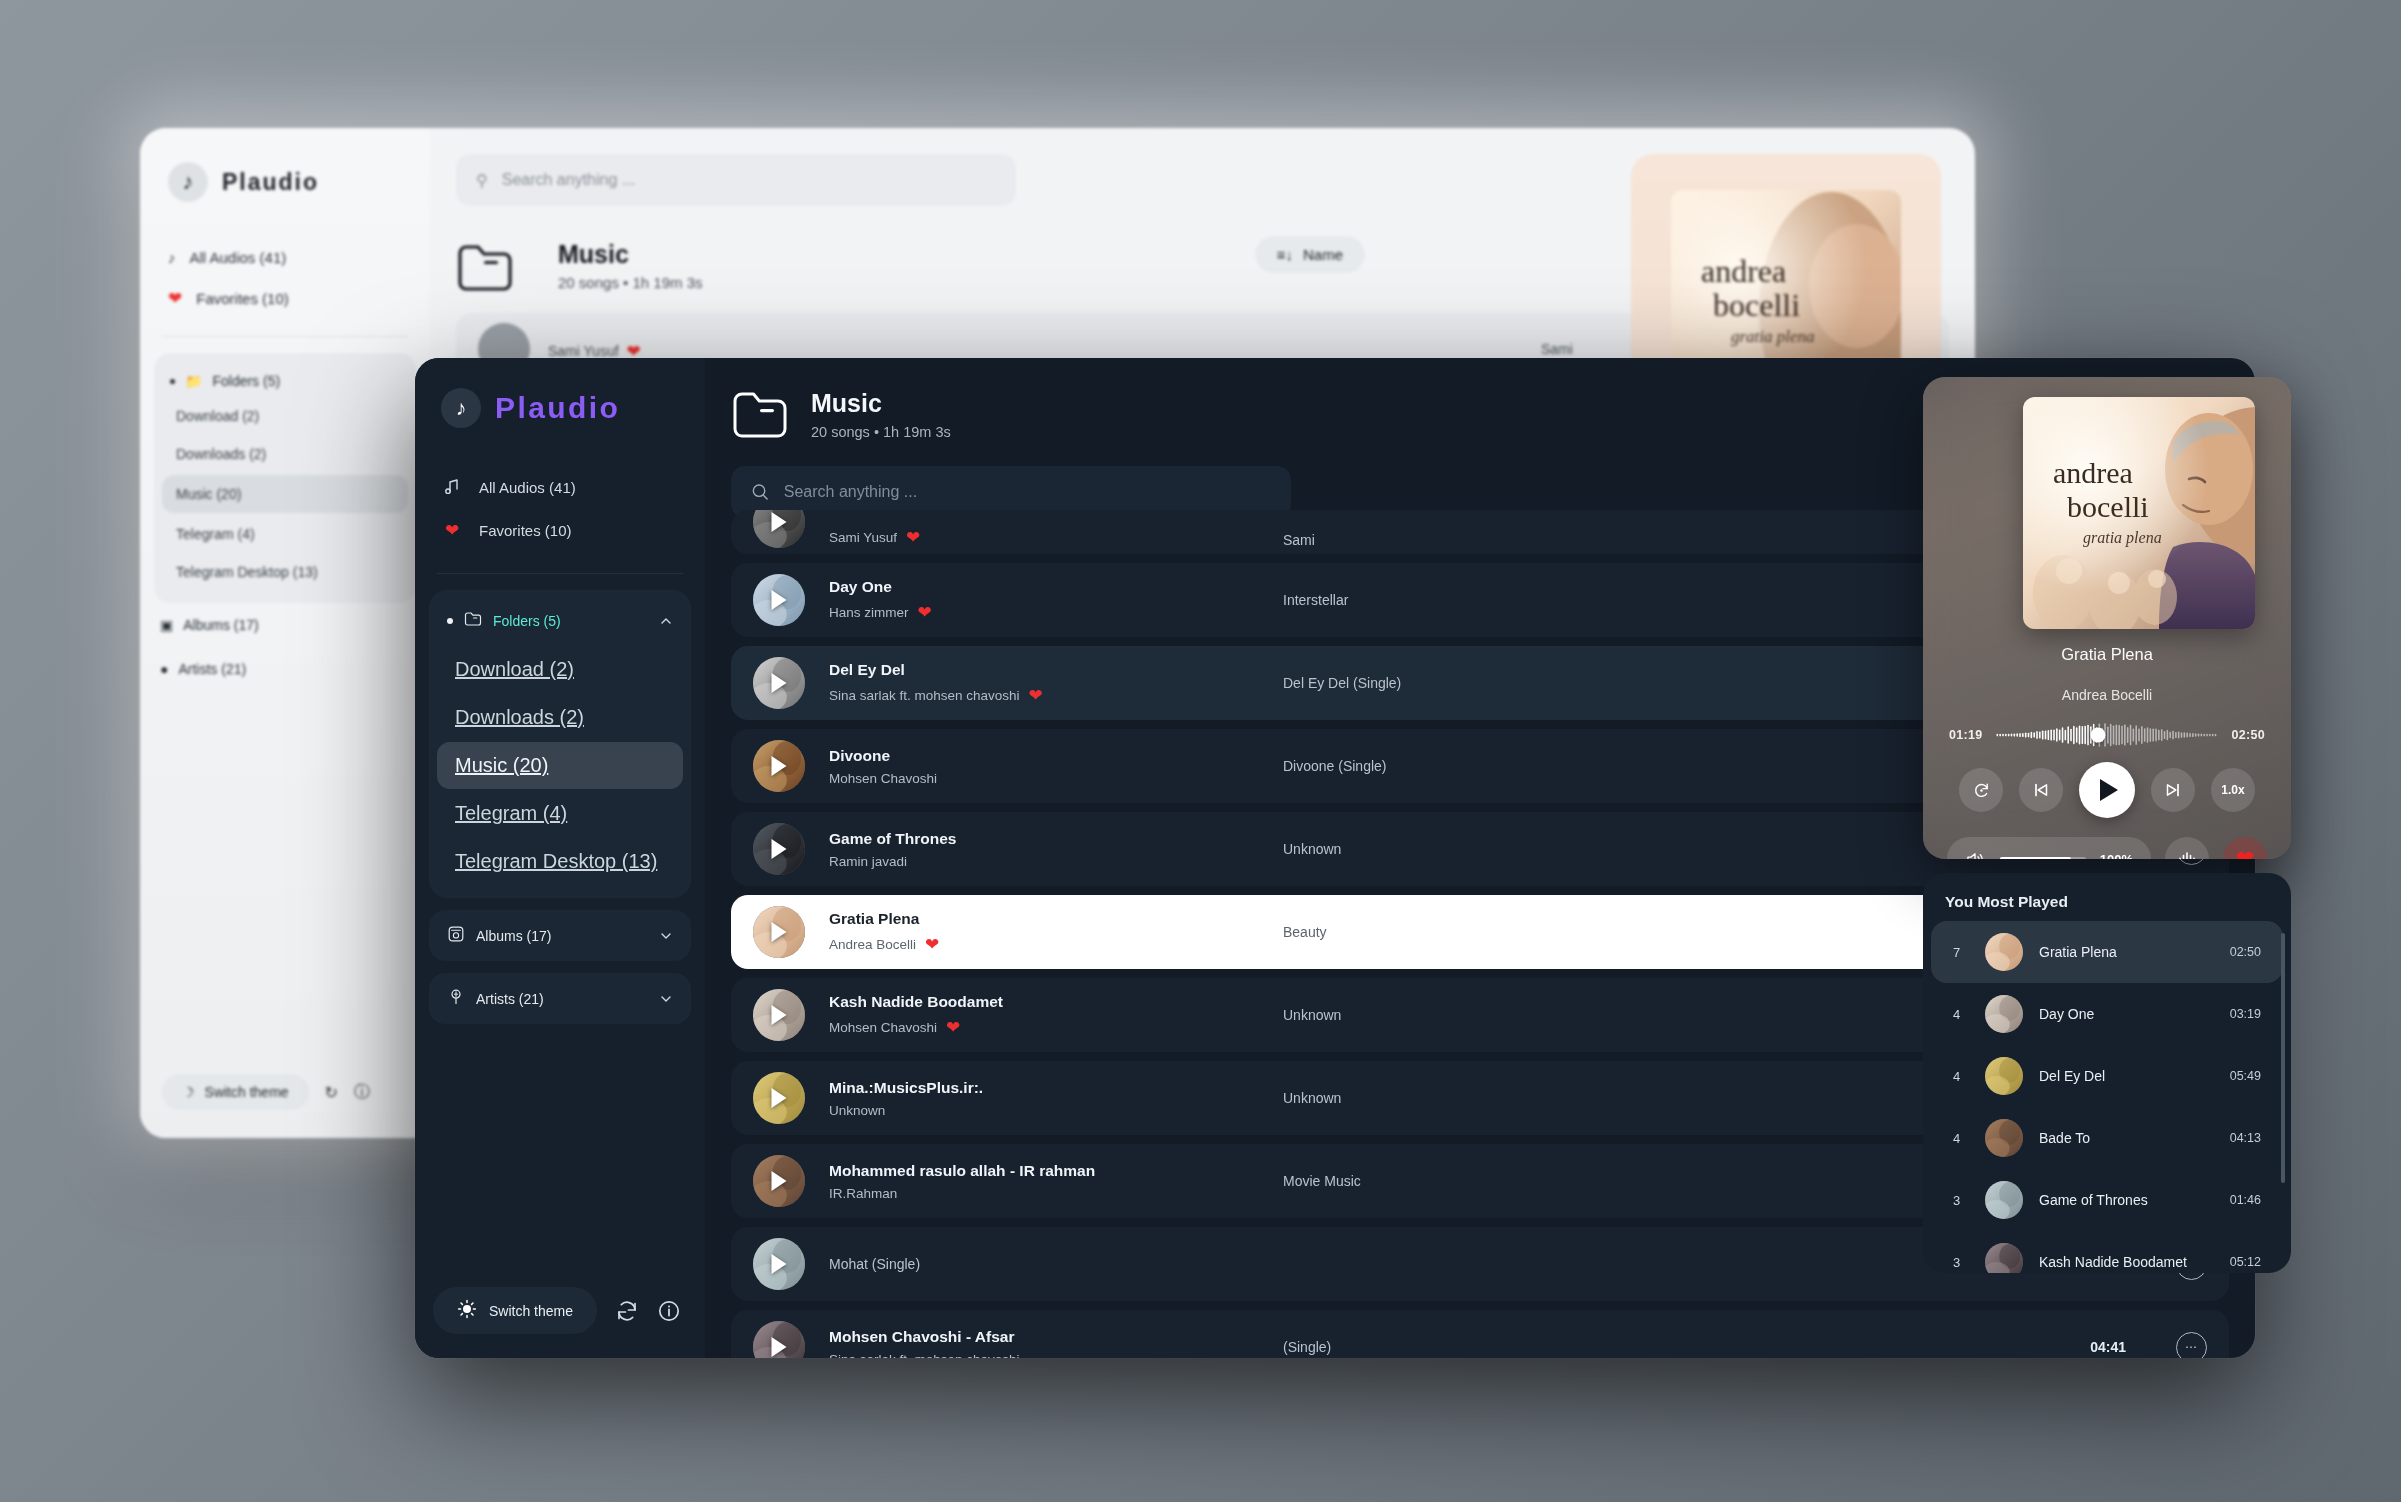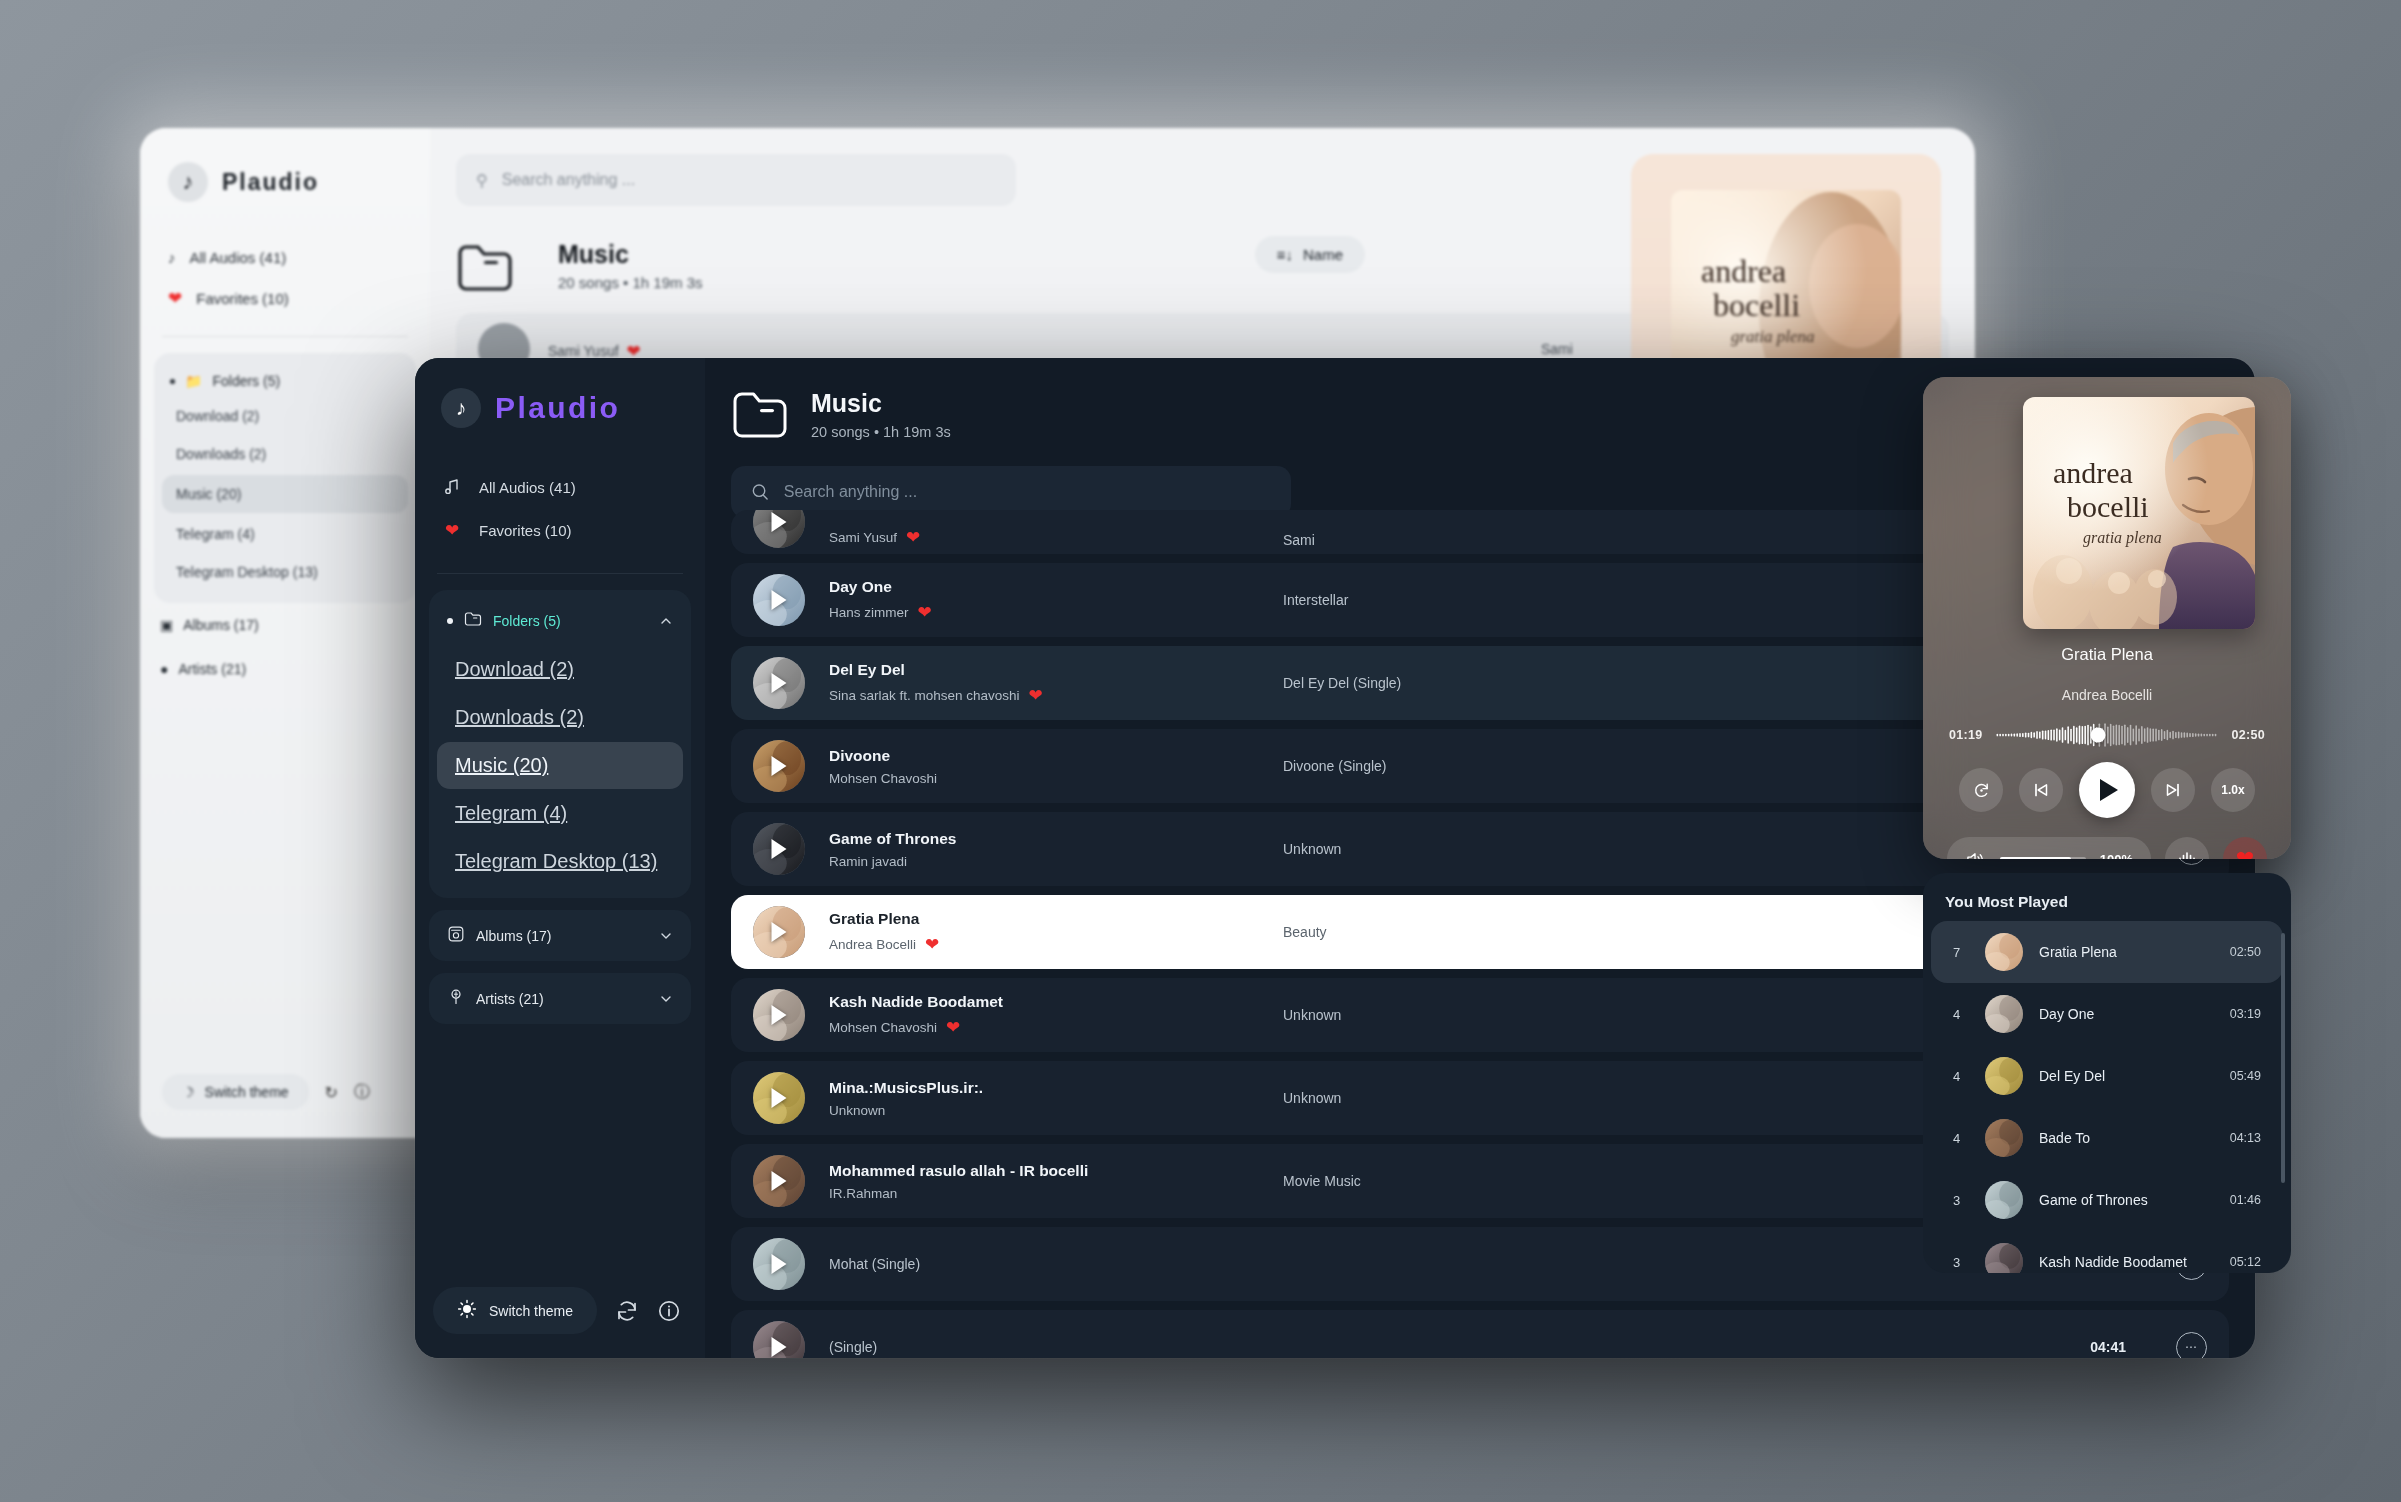--- a/index.html
+++ b/index.html
@@ -735,21 +735,21 @@
                 <linearGradient id="tg852" x1="0" y1="0" x2="1" y2="1">
                   <stop offset="0%" stop-color="#a77f5f"></stop>
                   <stop offset="100%" stop-color="#5c4233"></stop>
                 </linearGradient>
               </defs>
               <rect width="40" height="40" fill="url(#tg852)"></rect>
               <ellipse cx="26" cy="14" rx="11" ry="13" fill="#5c4233" opacity=".45"></ellipse>
               <ellipse cx="12" cy="31" rx="14" ry="11" fill="#a77f5f" opacity=".5"></ellipse>
             </svg><span class="play-tri"></span></div>
           <div class="song-meta">
-            <div class="song-title">Mohammed rasulo allah - IR bocelli</div>
+            <div class="song-title">Mohammed rasulo allah - IR rahman</div>
             <div class="song-artist">
               <span>IR.Rahman</span>
             </div>
           </div>
           <div class="song-album">Movie Music</div>
           <div class="song-dur">05:21</div>
           <div class="dots-btn">⋯</div>
         </div>
         <div class="song-row">
           <div class="avatar"><svg viewBox="0 0 40 40" width="52" height="52">
@@ -772,20 +772,26 @@
               <defs>
                 <linearGradient id="tg1052" x1="0" y1="0" x2="1" y2="1">
                   <stop offset="0%" stop-color="#9a8b90"></stop>
                   <stop offset="100%" stop-color="#3b3236"></stop>
                 </linearGradient>
               </defs>
               <rect width="40" height="40" fill="url(#tg1052)"></rect>
               <ellipse cx="26" cy="14" rx="11" ry="13" fill="#3b3236" opacity=".45"></ellipse>
               <ellipse cx="12" cy="31" rx="14" ry="11" fill="#9a8b90" opacity=".5"></ellipse>
             </svg><span class="play-tri"></span></div>
+          <div class="song-meta">
+            <div class="song-title">Mohsen Chavoshi - Afsar</div>
+            <div class="song-artist">
+              <span>Sina sarlak ft. mohsen chavoshi</span>
+            </div>
+          </div>
           <div class="song-album">(Single)</div>
           <div class="song-dur">04:41</div>
           <div class="dots-btn">⋯</div>
         </div>
       </div>
   </div>
 </div>
 
 <div id="player-panel">
 

